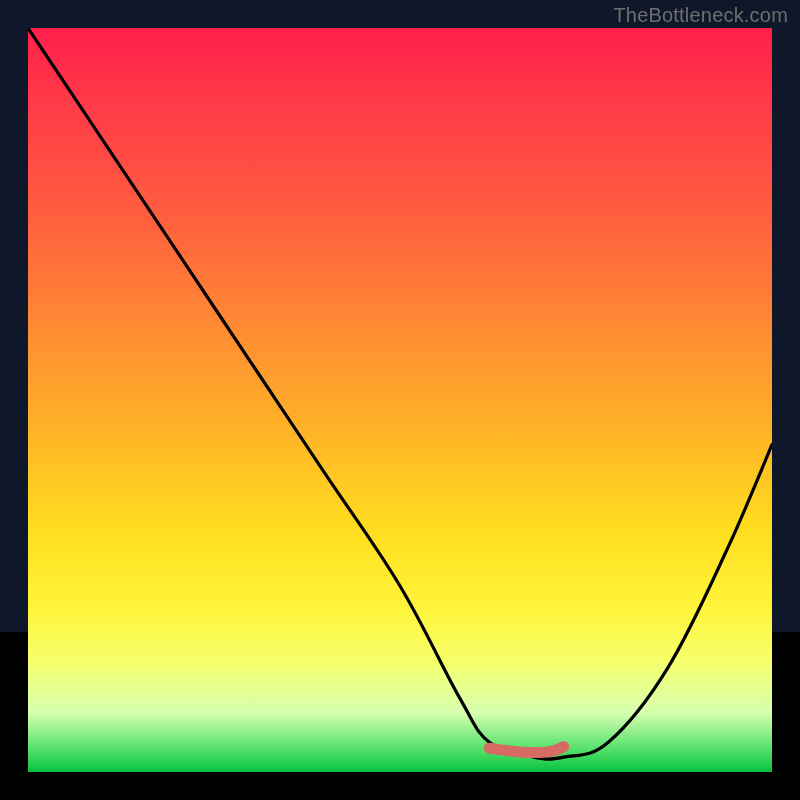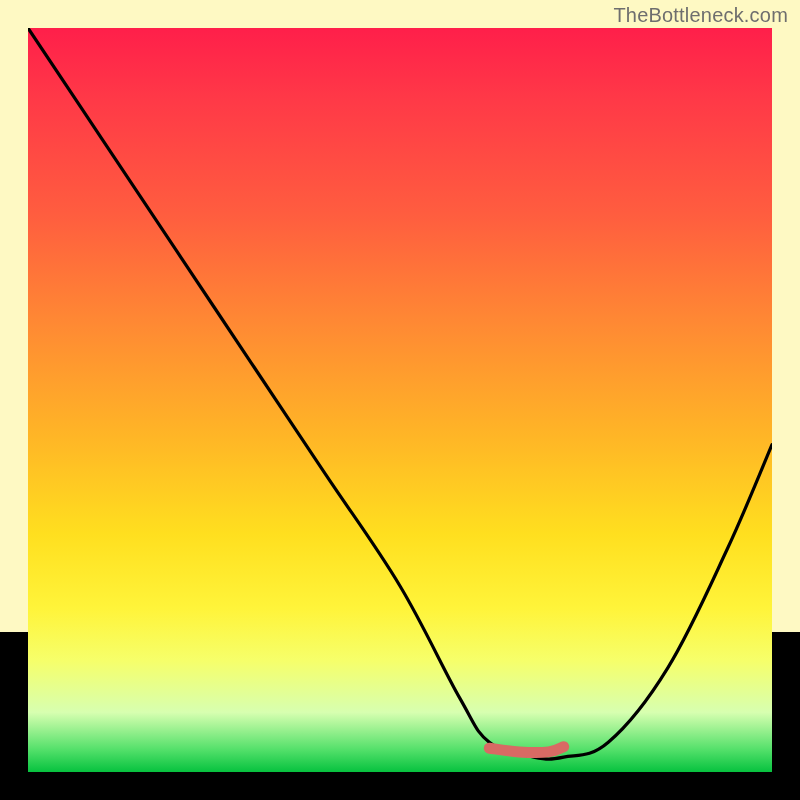--- a/index.html
+++ b/index.html
@@ -8,21 +8,21 @@
     width: 800px;
     height: 800px;
     background: #000;
     font-family: Arial, Helvetica, sans-serif;
     overflow: hidden;
   }
   .frame {
     position: relative;
     width: 800px;
     height: 632px;
-    background: #fef9c3;
+    background: #0f172a;
   }
   .watermark {
     position: absolute;
     top: 4px;
     right: 12px;
     color: #6e6e6e;
     font-size: 20px;
     font-weight: 500;
     letter-spacing: 0.2px;
     z-index: 3;

